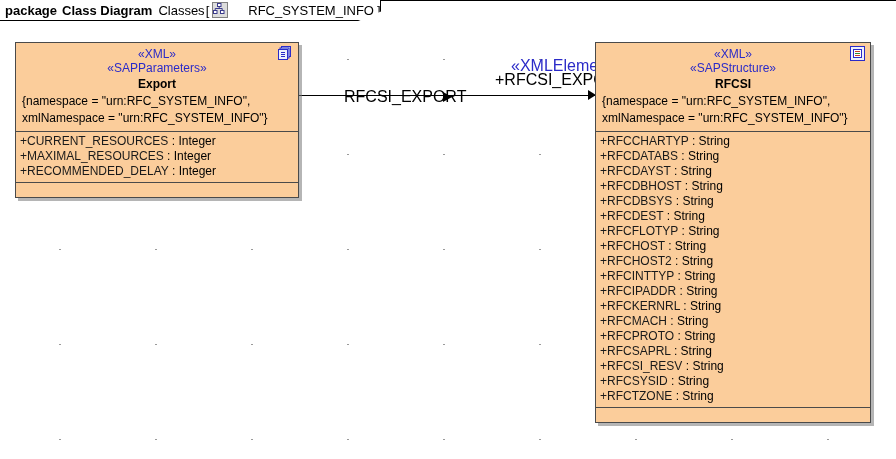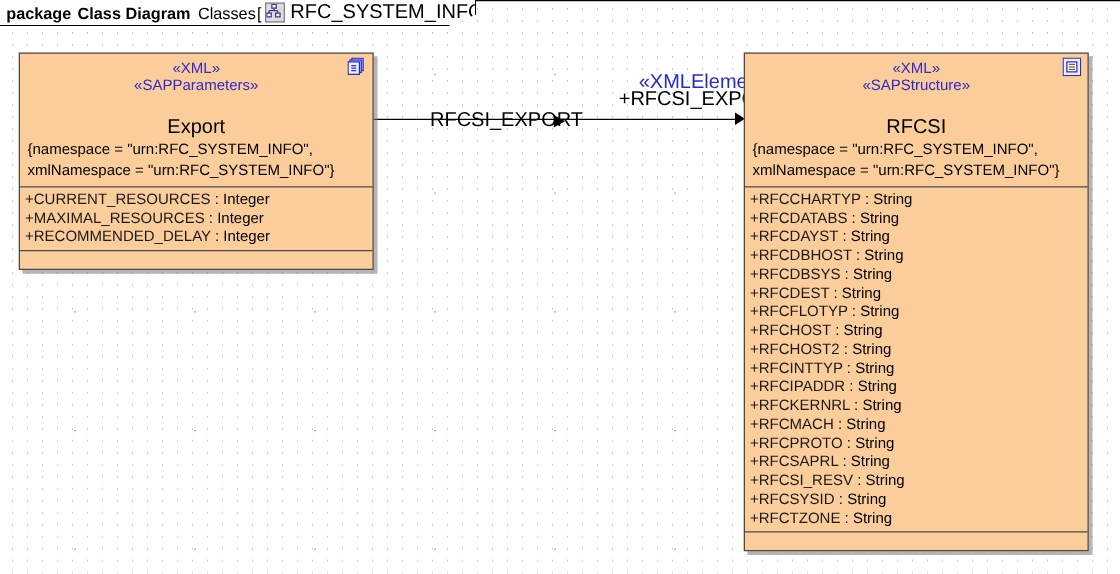--- a/index.html
+++ b/index.html
@@ -65,21 +65,21 @@
     margin-left: 5px;
     text-align: center;
   }
   #pkg-tab .path {
     font-size: 13px;
     color: #000;
     margin-left: 6px;
   }
   #pkg-tab .bracket-open { font-size: 13px; color: #000; margin-left: 1px; }
   #pkg-tab .bracket-close { font-size: 13px; color: #000; margin-left: 3px; }
-  #pkg-tab .pkg-name { font-size: 16px; color: #000; margin-left: 4px; }
+  #pkg-tab .pkg-name { font-size: 13px; color: #000; margin-left: 20px; }
 
   .pkg-icon {
     width: 14px; height: 14px;
     margin-left: 3px;
     background: #dcdcdc;
     border: 1px solid #808080;
     display: inline-block;
     position: relative;
     flex: 0 0 auto;
   }
@@ -98,24 +98,24 @@
     text-align: center;
   }
   .stereo {
     color: #2b2bc8;
     font-size: 12px;
     line-height: 14px;
     white-space: nowrap;
   }
   .cls-name {
     color: #000;
-    font-size: 16px;
-    font-weight: normal;
+    font-size: 12px;
+    font-weight: bold;
     line-height: 16px;
-    margin-top: 19px;
+    margin-top: 1px;
     white-space: nowrap;
   }
   .tagged {
     color: #000;
     font-size: 12px;
     line-height: 15px;
     text-align: left;
     margin-top: 2px;
     white-space: nowrap;
   }

